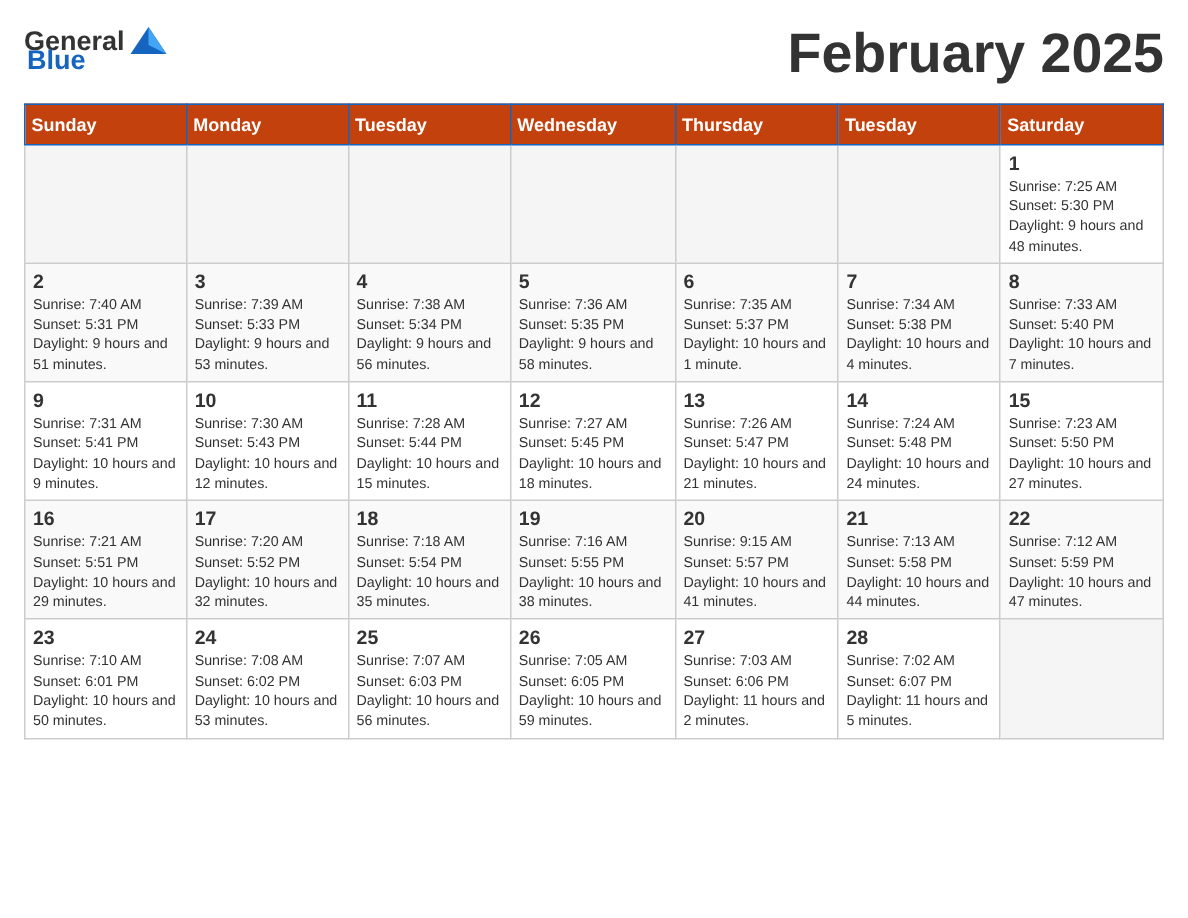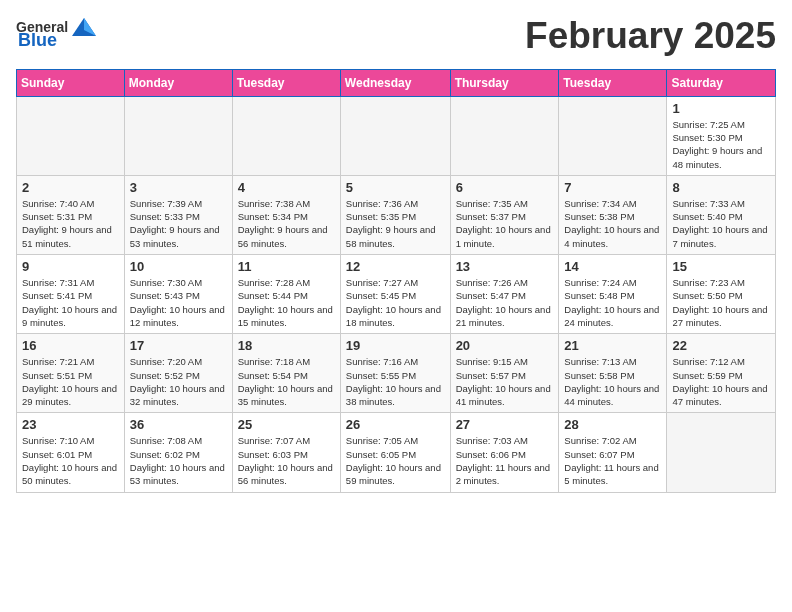--- a/index.html
+++ b/index.html
@@ -14,21 +14,21 @@
       display: flex;
       align-items: flex-start;
       justify-content: space-between;
       margin-bottom: 12px;
     }
     .logo {
       display: flex;
       align-items: center;
     }
     .logo-text-general {
-      font-size: 14px;
+      font-size: 18px;
       font-weight: bold;
       color: #333;
     }
     .logo-text-blue {
       font-size: 18px;
       font-weight: bold;
       color: #1565c0;
     }
     .logo-icon {
       width: 28px;
@@ -46,21 +46,21 @@
     }
     .location-title {
       font-size: 16px;
       color: #444;
     }
     table {
       width: 100%;
       border-collapse: collapse;
     }
     th {
-      background: #ec4899;
+      background: #c2410c;
       color: #fff;
       font-size: 12px;
       font-weight: bold;
       padding: 6px 4px;
       text-align: left;
       border: 1px solid #1565c0;
     }
     td {
       border: 1px solid #ccc;
       vertical-align: top;
@@ -274,21 +274,21 @@
         </td>
       </tr>
       <tr>
         <td>
           <span class="day-num">23</span>
           <div class="day-info" style="white-space: pre-line;">Sunrise: 7:10 AM
 Sunset: 6:01 PM
 Daylight: 10 hours and 50 minutes.</div>
         </td>
         <td>
-          <span class="day-num">36</span>
+          <span class="day-num">24</span>
           <div class="day-info" style="white-space: pre-line;">Sunrise: 7:08 AM
 Sunset: 6:02 PM
 Daylight: 10 hours and 53 minutes.</div>
         </td>
         <td>
           <span class="day-num">25</span>
           <div class="day-info" style="white-space: pre-line;">Sunrise: 7:07 AM
 Sunset: 6:03 PM
 Daylight: 10 hours and 56 minutes.</div>
         </td>

